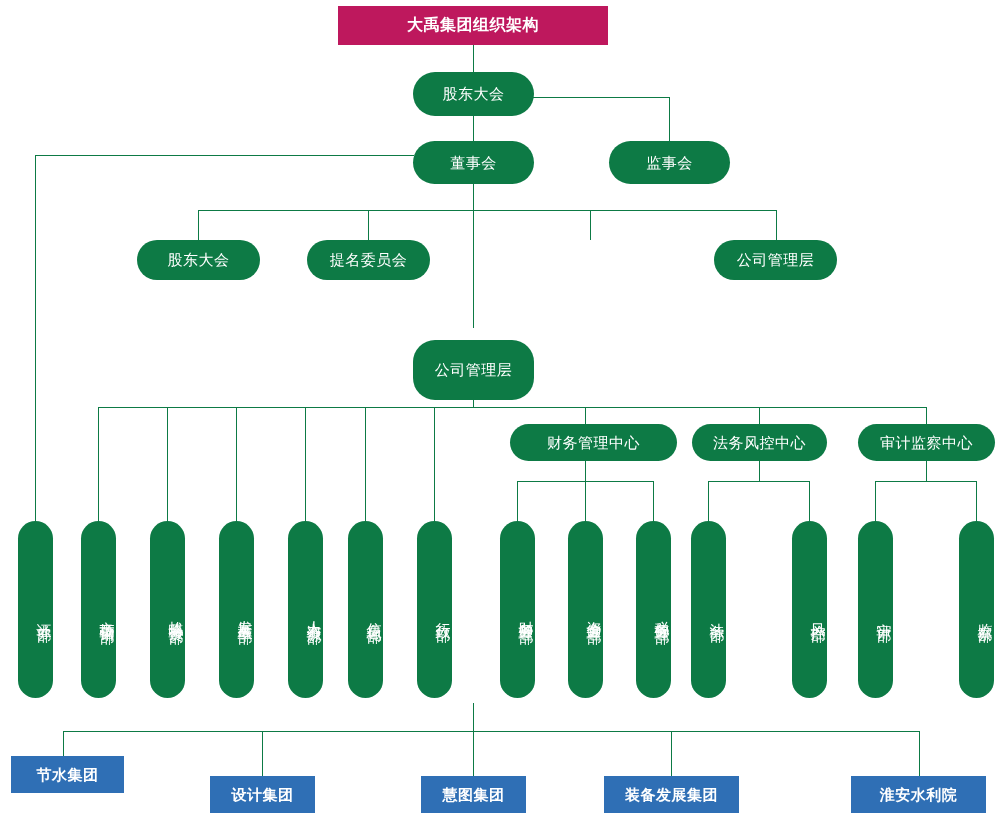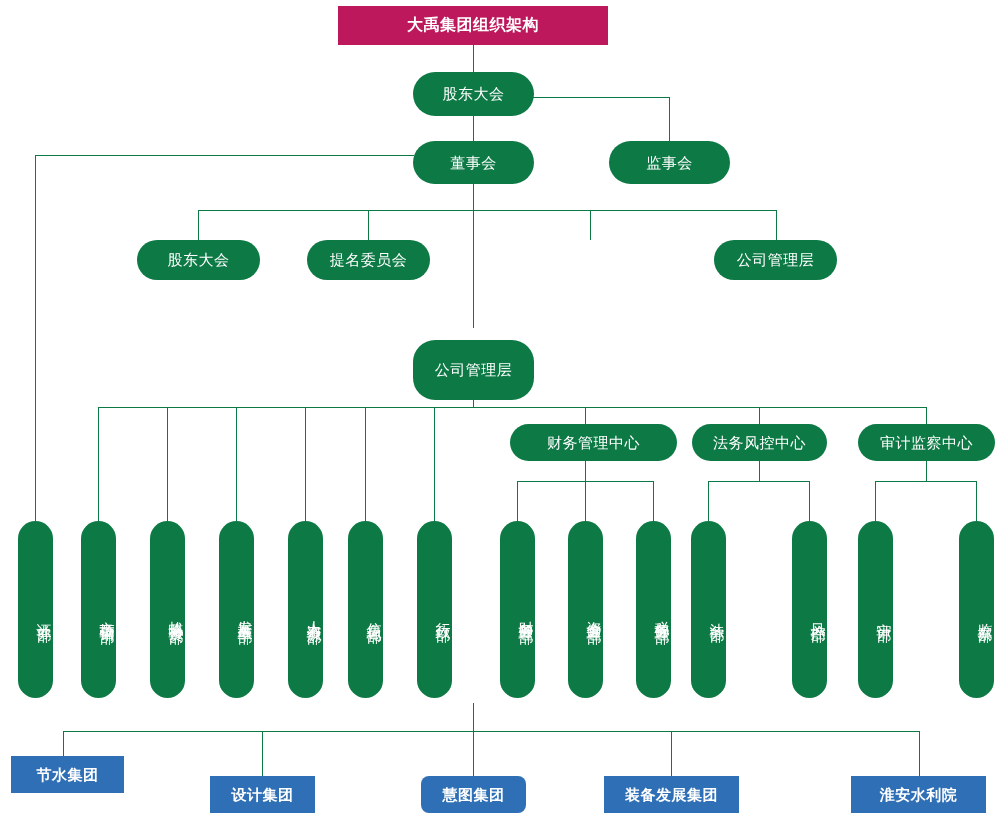--- a/index.html
+++ b/index.html
@@ -130,17 +130,17 @@
   <div class="node green vert" style="left:636px;top:521px;width:35px;height:177px;">税务管理部</div>
 
   <div class="node green vert" style="left:691px;top:521px;width:35px;height:177px;">法务部</div>
   <div class="node green vert" style="left:792px;top:521px;width:35px;height:177px;">风控部</div>
 
   <div class="node green vert" style="left:858px;top:521px;width:35px;height:177px;">审计部</div>
   <div class="node green vert" style="left:959px;top:521px;width:35px;height:177px;">监察部</div>
 
   <div class="node blue" style="left:11px;top:756px;width:113px;height:37px;">节水集团</div>
   <div class="node blue" style="left:210px;top:776px;width:105px;height:37px;">设计集团</div>
-  <div class="node blue" style="left:421px;top:776px;width:105px;height:37px;border-radius:8px;">慧图集团</div>
+  <div class="node blue" style="left:421px;top:776px;width:105px;height:37px;">慧图集团</div>
   <div class="node blue" style="left:604px;top:776px;width:135px;height:37px;">装备发展集团</div>
   <div class="node blue" style="left:851px;top:776px;width:135px;height:37px;">淮安水利院</div>
 
 </div>
 
 </body></html>

